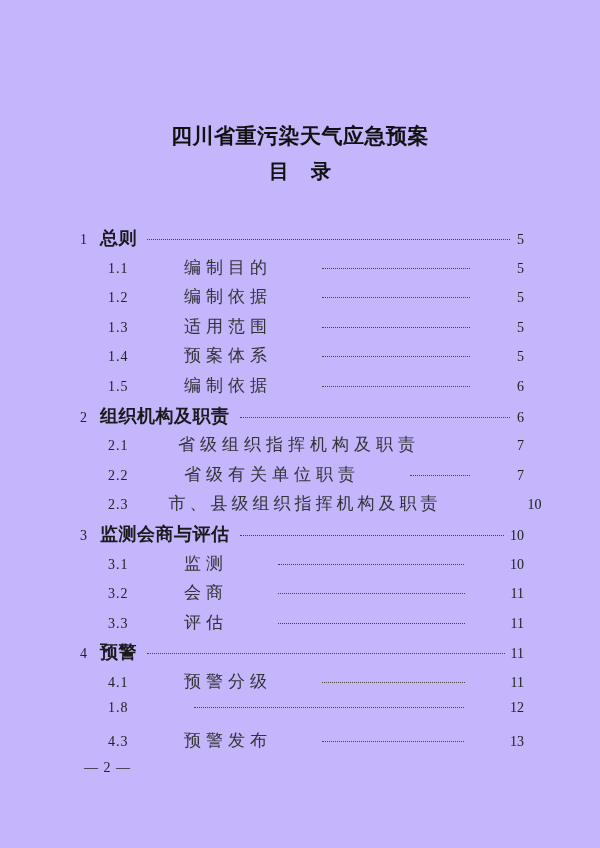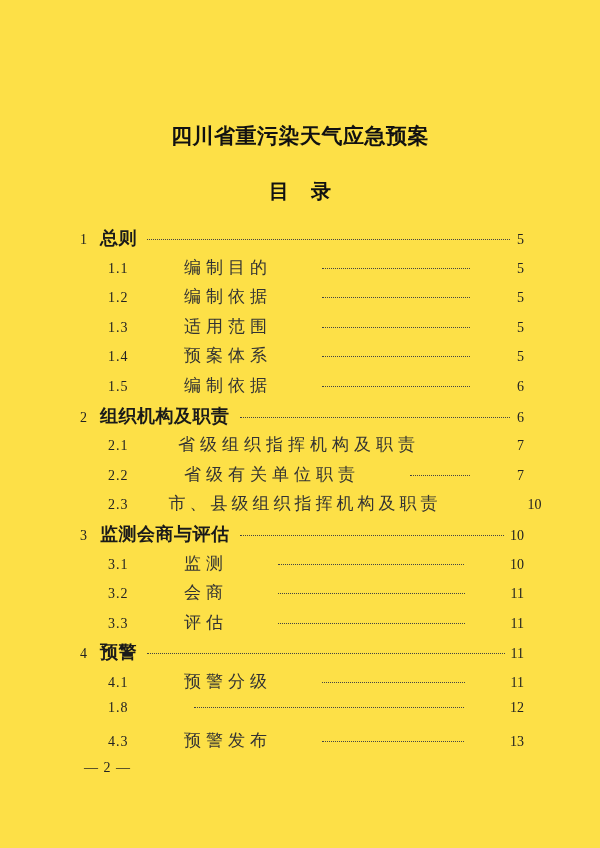--- a/index.html
+++ b/index.html
@@ -13,21 +13,21 @@
       position: relative;
       overflow: hidden;
       color: #1a1a1a;
       font-family: "Liberation Serif", "DejaVu Serif", serif;
     }
     .page {
       position: absolute;
       left: 0; top: 0;
       width: 600px;
       height: 848px;
-      background: #fde047;
+      background: #c4b5fd;
     }
     .doc-title {
       position: absolute;
       top: 122px;
       left: 0;
       width: 600px;
       text-align: center;
       font-size: 21px;
       font-weight: bold;
       letter-spacing: 0.5px;
@@ -38,21 +38,20 @@
       position: absolute;
       top: 158px;
       left: 0;
       width: 600px;
       text-align: center;
       font-size: 20px;
       font-weight: bold;
       font-family: "DejaVu Serif", "Liberation Serif", serif;
       color: #111;
       letter-spacing: 0;
-      margin-top: 20px;
     }
     .toc-heading span.gap {
       display: inline-block;
       width: 22px;
     }
     .toc {
       position: absolute;
       top: 226px;
       left: 80px;
       width: 444px;

